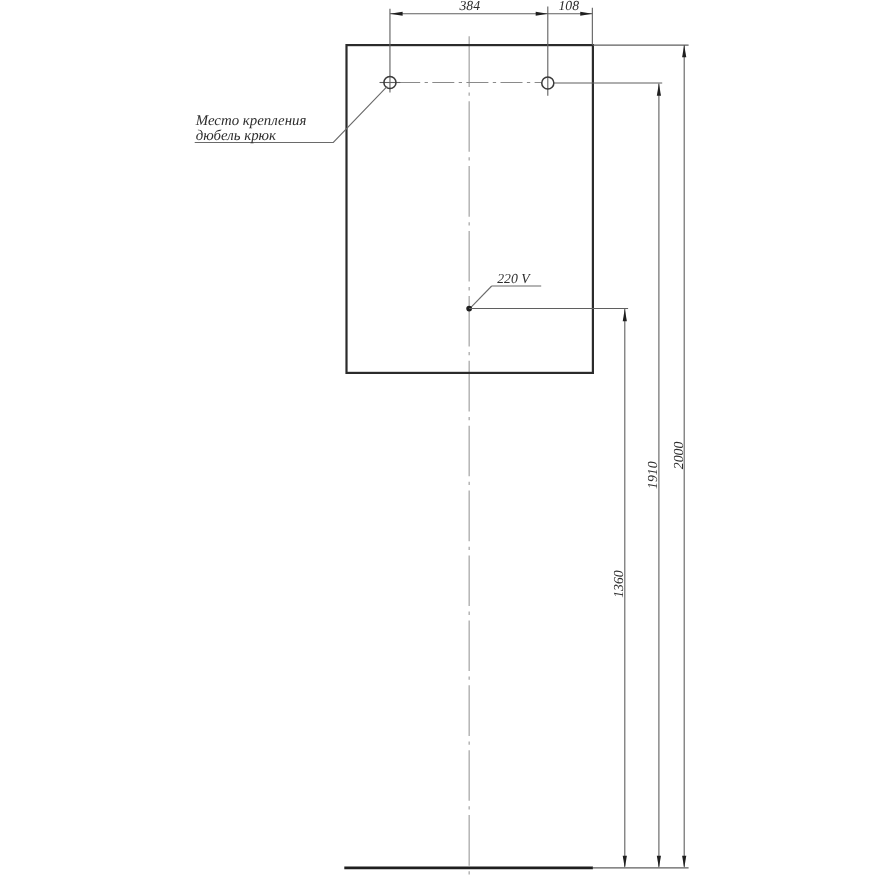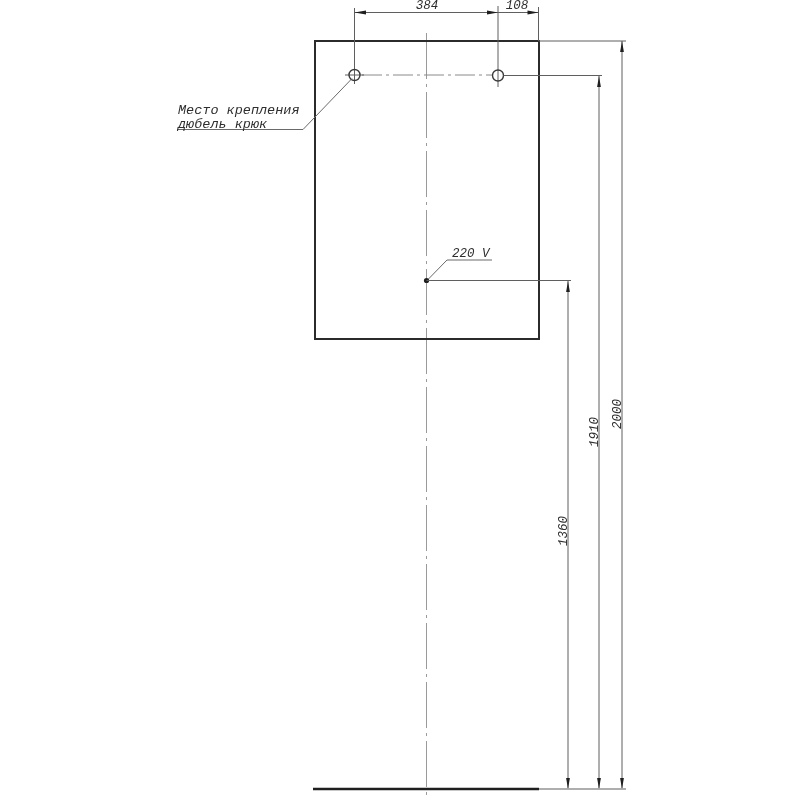--- a/index.html
+++ b/index.html
@@ -5,21 +5,21 @@
   html, body {
     margin: 0;
     padding: 0;
     background: #ffffff;
   }
   .stage {
     position: relative;
     width: 800px;
     height: 800px;
     background: #ffffff;
-    font-family: Liberation Mono, monospace;
+    font-family: Liberation Serif, serif;
   }
   svg { display: block; }
 
   
   .outline   { stroke: #2b2b2b; stroke-width: 2;   fill: none; }
   .thinline  { stroke: #5f5f5f; stroke-width: 1;   fill: none; }
   .leader    { stroke: #6a6a6a; stroke-width: 1;   fill: none; }
   .centerln  { stroke: #9a9a9a; stroke-width: 1;   fill: none; stroke-dasharray: 46 5 3 5; }
   .hookcl    { stroke: #8a8a8a; stroke-width: 1;   fill: none; stroke-dasharray: 20 4 3 4; }
   .floor     { stroke: #1f1f1f; stroke-width: 2.4; fill: none; }

